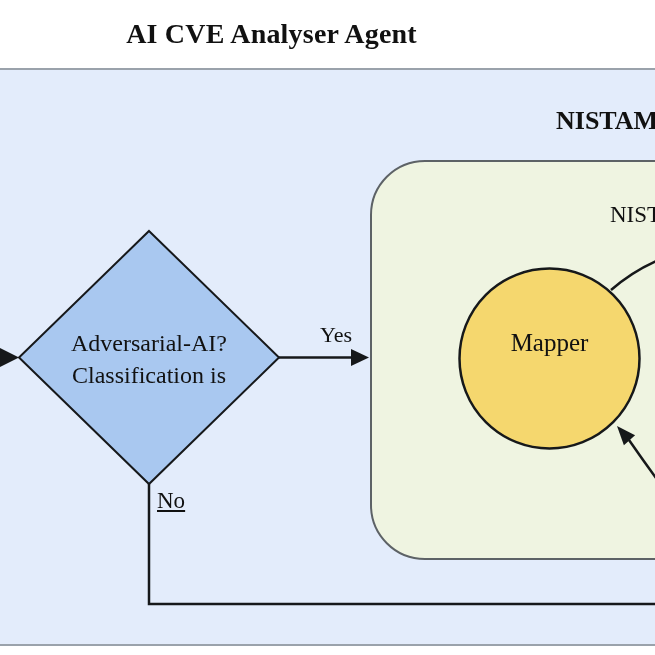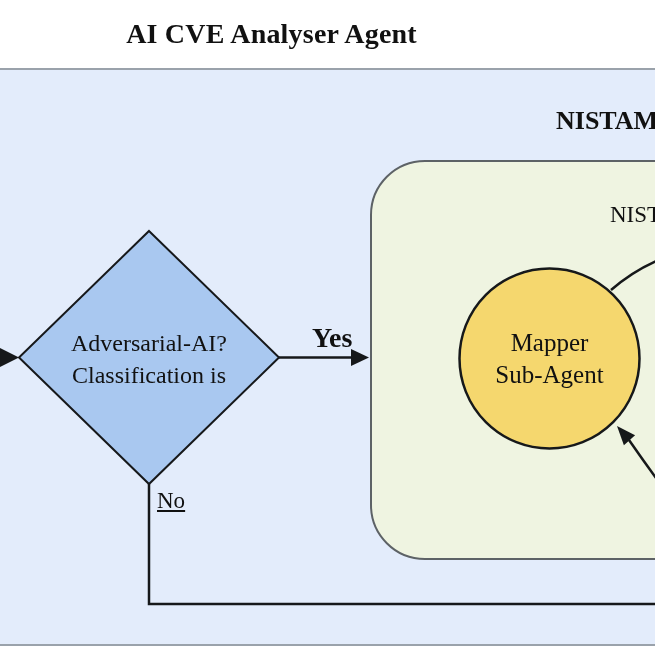--- a/index.html
+++ b/index.html
@@ -91,25 +91,24 @@
     left: 459px;
     top: 327px;
     width: 181px;
     text-align: center;
     font-size: 25px;
     line-height: 32px;
   }
 
   .yes-label {
     position: absolute;
-    left: 312px;
+    left: 320px;
     top: 322px;
-    font-size: 28px;
+    font-size: 22px;
     white-space: nowrap;
-    font-weight: bold;
   }
 
   .no-label {
     position: absolute;
     left: 157px;
     top: 488px;
     font-size: 23px;
     white-space: nowrap;
     text-decoration: underline;
   }
@@ -149,14 +148,13 @@
 <div class="decision-label">
   <div>Adversarial-AI?</div>
   <div>Classification is</div>
 </div>
 
 <div class="yes-label">Yes</div>
 <div class="no-label">No</div>
 
 <div class="mapper-label">
   <div>Mapper</div>
-  <div>Sub-Agent</div>
 </div>
 
 </body></html>

